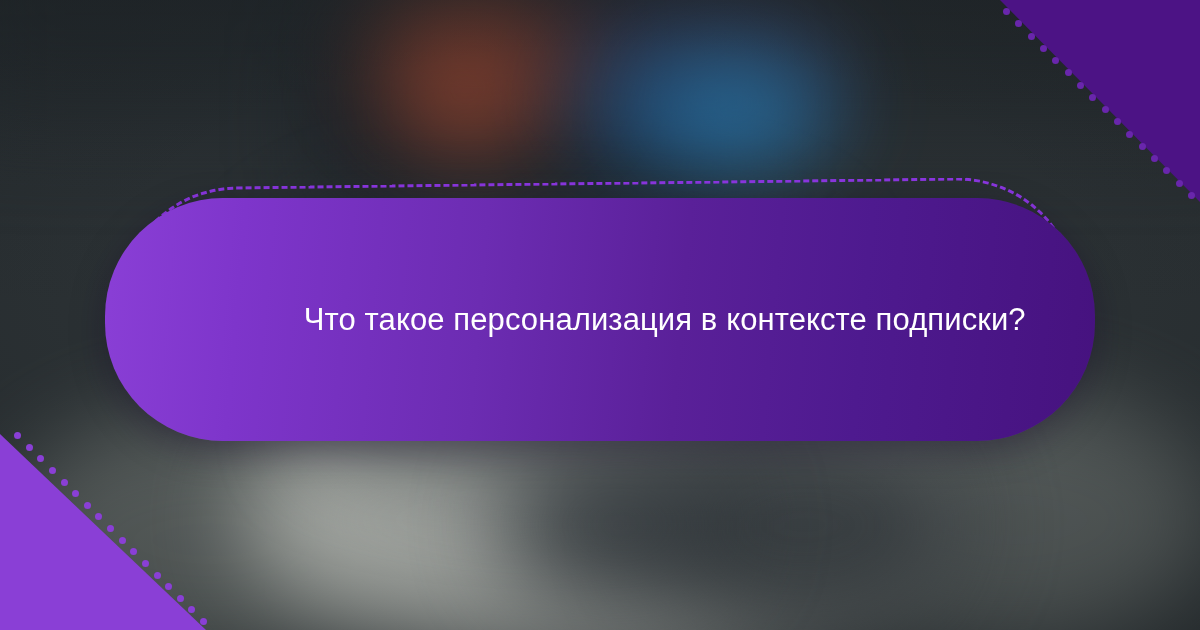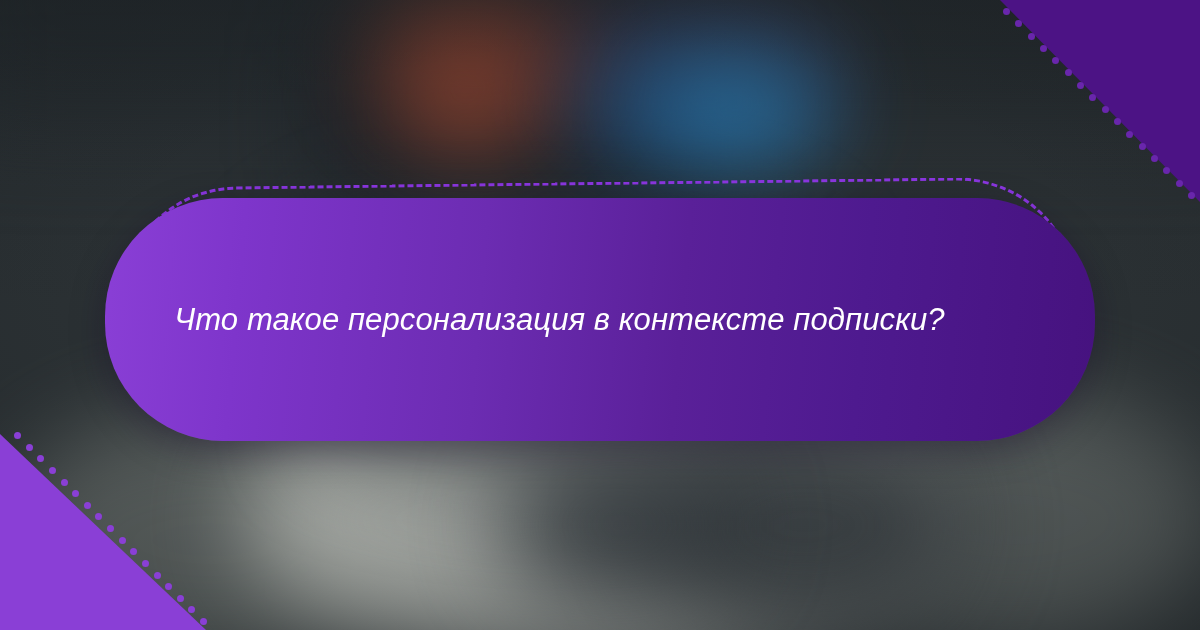--- a/index.html
+++ b/index.html
@@ -159,22 +159,21 @@
     height: 243px;
     border-radius: 118px;
     background: linear-gradient(95deg, #8a3fd6 0%, #7e35cb 14%, #6c2cb2 38%, #5a2099 58%, #4e1a8f 76%, #46127f 100%);
     display: flex;
     align-items: center;
     justify-content: center;
     box-shadow: 0 10px 34px rgba(20,10,40,.35);
   }
   .card-inner {
     width: 86%;
-    text-align: left;
-    font-style: italic;
+    text-align: right;
   }
   .card-title {
     margin: 0;
     color: #ffffff;
     font-size: 31px;
     font-weight: 400;
     line-height: 1.65;
     letter-spacing: .1px;
     font-family: "Liberation Sans", "DejaVu Sans", sans-serif;
   }

